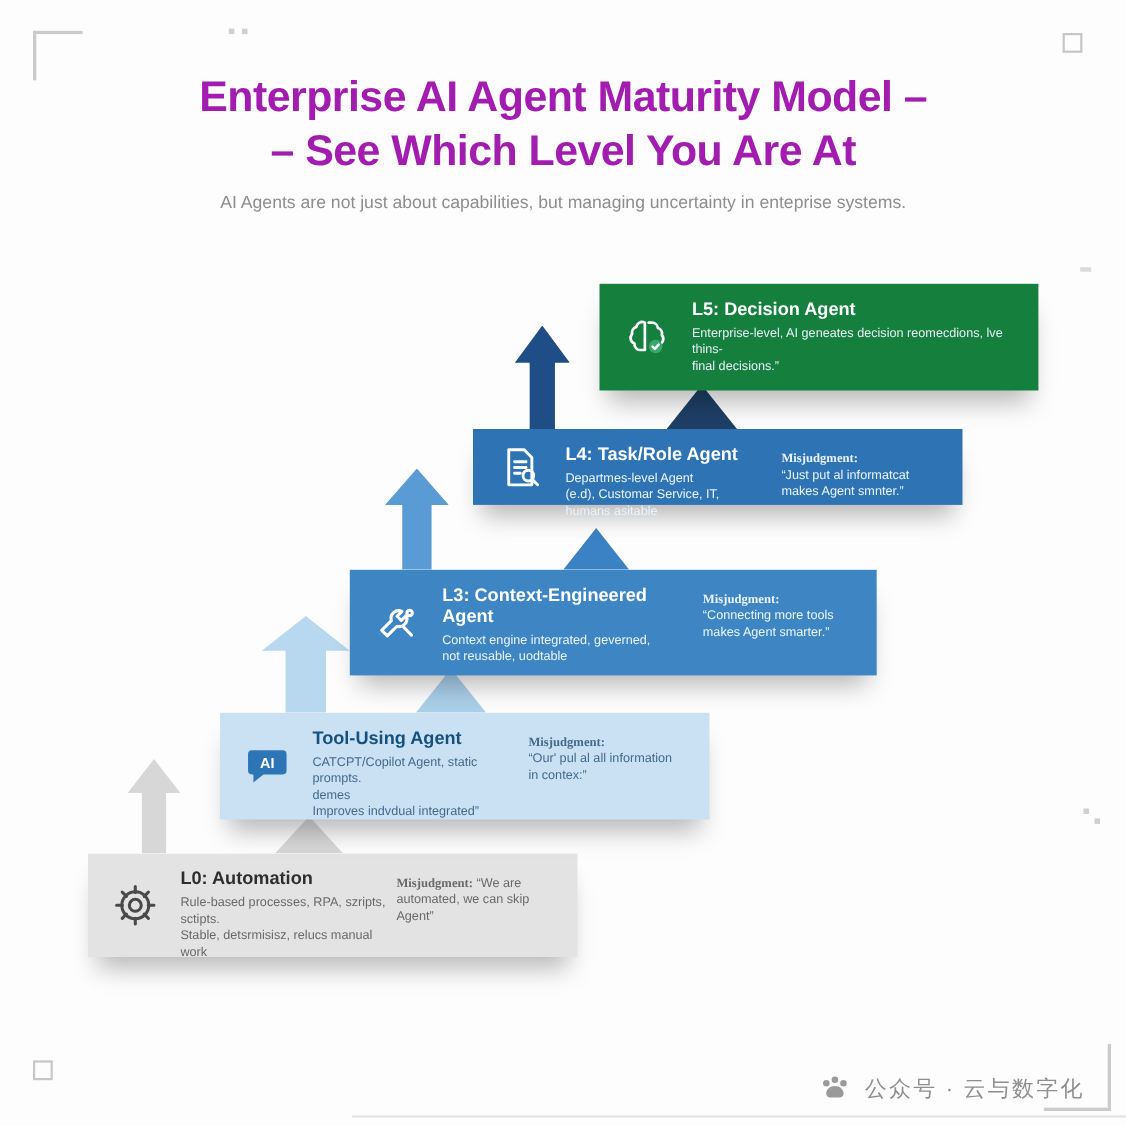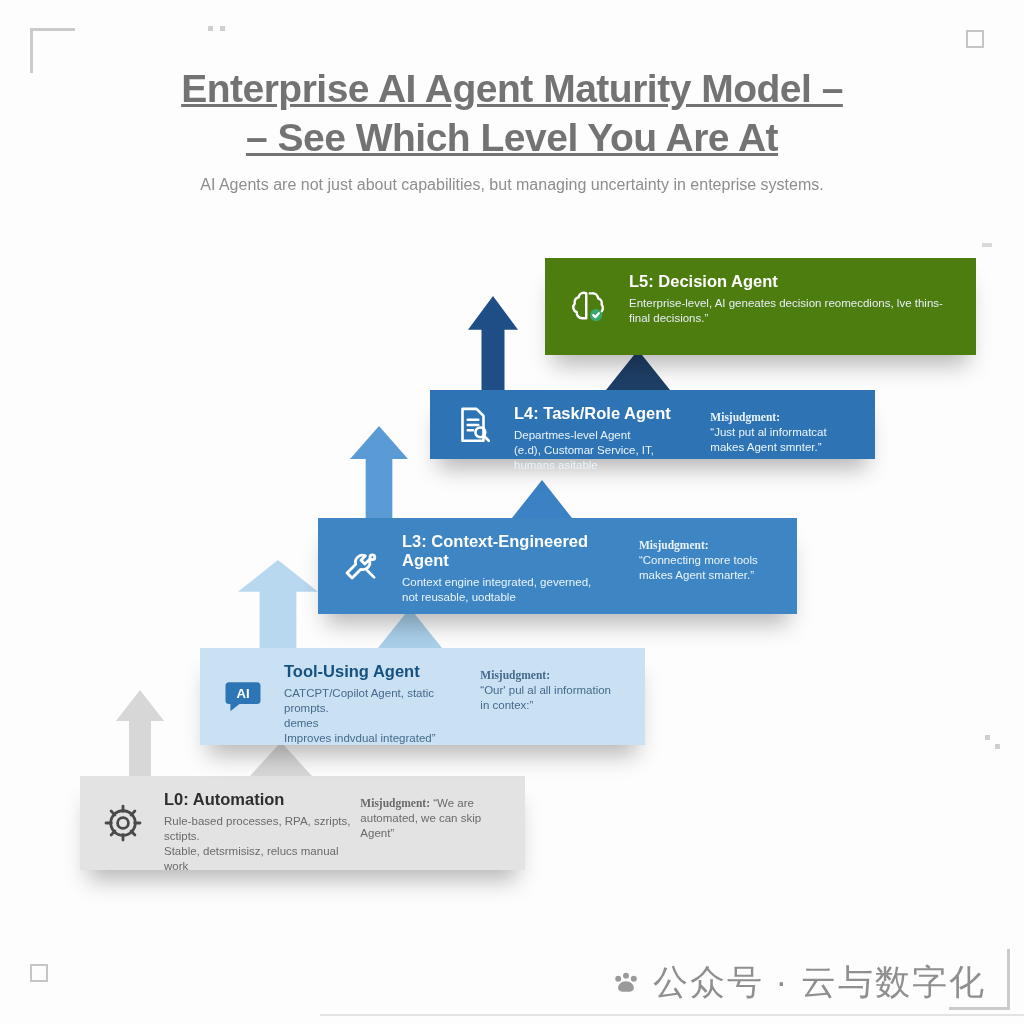--- a/index.html
+++ b/index.html
@@ -63,41 +63,41 @@
   .sq-tr{right:40px;top:30px;width:14px;height:14px;border:2px solid #c6c6c6;}
   .sq-bl{left:30px;bottom:42px;width:14px;height:14px;border:2px solid #c6c6c6;}
   .dot{width:5px;height:5px;background:#cfcfcf;}
   .d1{left:208px;top:26px;} .d2{left:220px;top:26px;}
   .d3{right:32px;top:243px;width:10px;height:4px;background:#d9d9d9;}
   .d4{right:34px;top:735px;} .d5{right:24px;top:744px;}
   .bottom-line{left:320px;bottom:8px;width:704px;height:2px;background:#e3e3e3;}
   
   .footer{
     position:absolute;right:38px;bottom:18px;display:flex;align-items:center;gap:10px;
-    color:#8f8f8f;font-size:35px;letter-spacing:2px;
+    color:#8f8f8f;font-size:20px;letter-spacing:2px;
   }
   .footer svg{width:34px;height:34px;display:block;}
 </style>
 </head>
 <body>
 
 <div class="canvas">
 
   <div class="deco bracket-tl"></div>
   <div class="deco bracket-br"></div>
   <div class="deco sq-tr"></div>
   <div class="deco sq-bl"></div>
   <div class="deco dot d1"></div>
   <div class="deco dot d2"></div>
   <div class="deco d3"></div>
   <div class="deco dot d4"></div>
   <div class="deco dot d5"></div>
   <div class="deco bottom-line"></div>
 
-  <div class="title" style="color: #737373; text-decoration: underline;">
+  <div class="title" style="color: #a21caf;">
     <div>Enterprise AI Agent Maturity Model –</div>
     <div>– See Which Level You Are At</div>
   </div>
   <div class="subtitle">AI Agents are not just about capabilities, but managing uncertainty in enteprise systems.</div>
 
   <div class="arrow arrow-full a1"></div>
   <div class="arrow arrow-head a2"></div>
   <div class="arrow arrow-full a3"></div>
   <div class="arrow arrow-head a4"></div>
   <div class="arrow arrow-full a5"></div>
@@ -184,21 +184,21 @@
 humans asitable</div>
     </div>
     <div class="bar-mis">
       <span class="mis-label">Misjudgment:</span>
       <span class="mis-text">
 “Just put al informatcat
 makes Agent smnter.”</span>
     </div>
   </div>
 
-  <div class="level-bar level-4" style="background: #4d7c0f; color: rgb(232, 238, 246); padding-left: 32px;">
+  <div class="level-bar level-4" style="background: #15803d; color: rgb(232, 238, 246);">
     <span class="bar-icon">
       <svg viewBox="0 0 24 24" fill="none" stroke-linecap="round" stroke-linejoin="round">
         <path stroke="#ffffff" stroke-width="1.4" d="M11 4.2a3 3 0 0 0-4.4 2.2 3 3 0 0 0-2.2 3.7A3 3 0 0 0 5.6 15c-.2 1.8 1.2 3.4 3 3.4H11zM13 4.2h1.6A3.2 3.2 0 0 1 17.8 7a3 3 0 0 1 2 3.6 3 3 0 0 1-1.2 4.8"></path>
         <circle cx="16.6" cy="16.6" r="3.5" fill="#3aa76d" stroke="none"></circle>
         <path d="M15 16.6l1.2 1.2 2-2.2" stroke="#ffffff" stroke-width="1.3"></path>
       </svg>
     </span>
     <div class="bar-main">
       <div class="bar-title" style="color: rgb(255, 255, 255);">L5: Decision Agent</div>
       <div class="bar-body">Enterprise-level, AI geneates decision reomecdions, lve thins-

